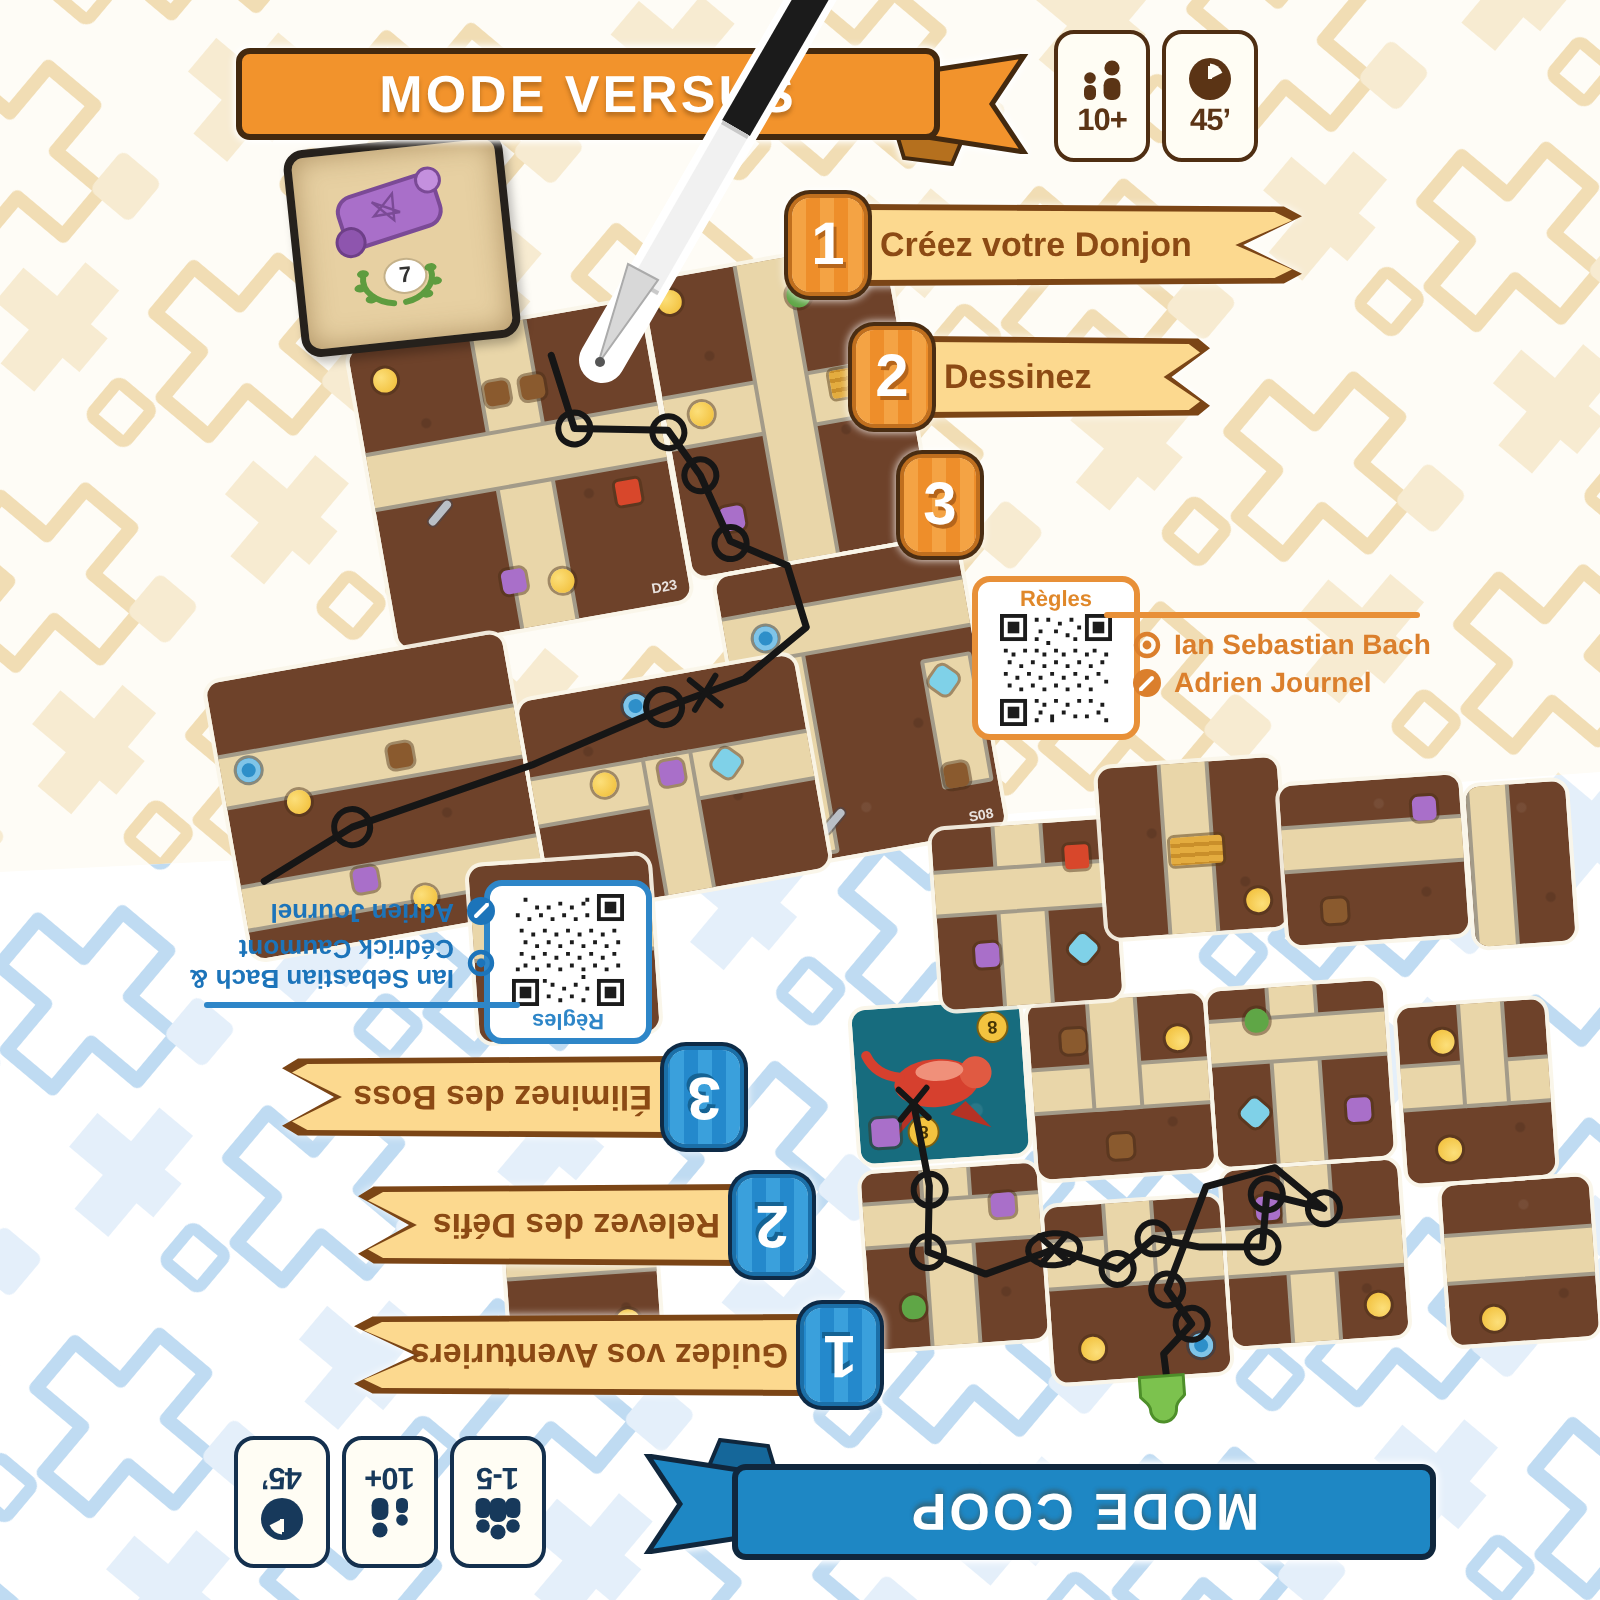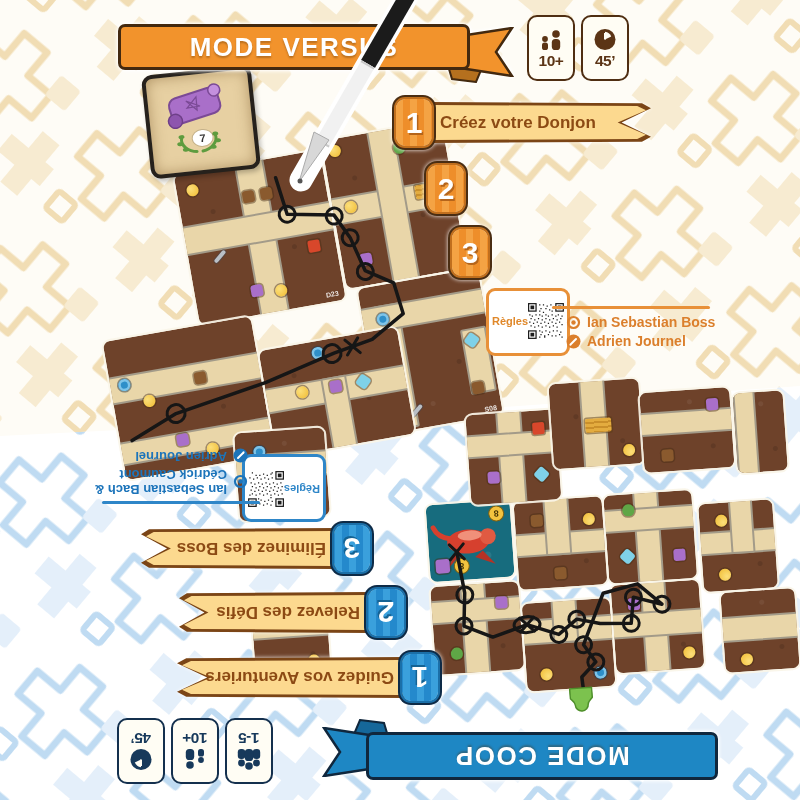--- a/index.html
+++ b/index.html
@@ -38,21 +38,21 @@
   
   .badgerow{position:absolute;display:flex;gap:6px;z-index:6}
   .badge{width:44px;height:62px;border:2.5px solid #4F2E12;border-radius:10px;background:#FFFDF4;
     color:#5B3415;display:flex;flex-direction:column;align-items:center;justify-content:center}
   .coop .badge{border-color:#14304E;color:#17395B}
   .badge svg{display:block}
   .badge .lbl{font-size:15.5px;font-weight:bold;margin-top:0px;letter-spacing:-.5px}
 
   
   .qrbox{position:absolute;width:72px;background:#fff;border:3px solid #E89038;border-radius:9px;
-    padding:2px 3px 4px;display:flex;flex-direction:row;align-items:center;z-index:6}
+    padding:2px 3px 4px;display:flex;flex-direction:column;align-items:center;z-index:6}
   .coop .qrbox{border-color:#2E86C8}
   .ql{font-size:11px;font-weight:bold;color:#E0882A;line-height:14px}
   .coop .ql{color:#2E86C8}
   .creds{position:absolute;display:flex;flex-direction:column;gap:3px;z-index:6;
     font-size:14px;font-weight:bold;color:#DB7F2C}
   .coop .creds{color:#1C74BA;font-size:13px;width:186px;line-height:1.15}
   .cred{display:flex;gap:6px;align-items:center}
   .credline{position:absolute;height:2.5px;border-radius:2px;background:#E89038;z-index:6}
   .coop .credline{background:#2E86C8}
 
@@ -254,20 +254,25 @@
     <div class="step" style="left:396px;top:99px">
       <div class="snum">1</div>
       <div class="sban" style="width:226px">
         <div class="sb-bord clipB"></div>
           <div class="sb-fill clipB"></div>
         <div class="sb-txt">Créez votre Donjon</div>
       </div>
     </div>
     <div class="step" style="left:428px;top:165px">
       <div class="snum">2</div>
+      <div class="sban" style="width:148px">
+        <div class="sb-bord clipB"></div>
+          <div class="sb-fill clipB"></div>
+        <div class="sb-txt">Dessinez</div>
+      </div>
     </div>
     <div class="step" style="left:452px;top:229px">
       <div class="snum">3</div>
     </div>
 
     <div class="qrbox" style="left:486px;top:288px">
       <span class="ql">Règles</span>
       <svg viewBox="0 0 29 29" width="56" height="56">
         <rect width="29" height="29" fill="#fff"></rect>
         <g fill="#1C1C1C">
@@ -288,21 +293,21 @@
         </g>
       </svg>
     </div>
     <div class="credline" style="left:552px;top:306px;width:158px"></div>
     <div class="creds" style="left:566px;top:314px">
       <div class="cred">
         <svg width="15" height="15">
           <circle cx="7.5" cy="7.5" r="5.5" fill="none" stroke="currentColor" stroke-width="2.2"></circle>
           <circle cx="7.5" cy="7.5" r="2.2" fill="currentColor"></circle>
         </svg>
-        <span>Ian Sebastian Boss</span>
+        <span>Ian Sebastian Bach</span>
       </div>
       <div class="cred">
         <svg width="15" height="15">
           <circle cx="7.5" cy="7.5" r="7" fill="currentColor"></circle>
           <line x1="4.5" y1="10.5" x2="10" y2="5" stroke="#fff" stroke-width="2" stroke-linecap="round"></line>
           <polygon points="3.6,11.6 5.4,11.2 4.1,9.9" fill="#fff"></polygon>
         </svg>
         <span>Adrien Journel</span>
       </div>
     </div>

